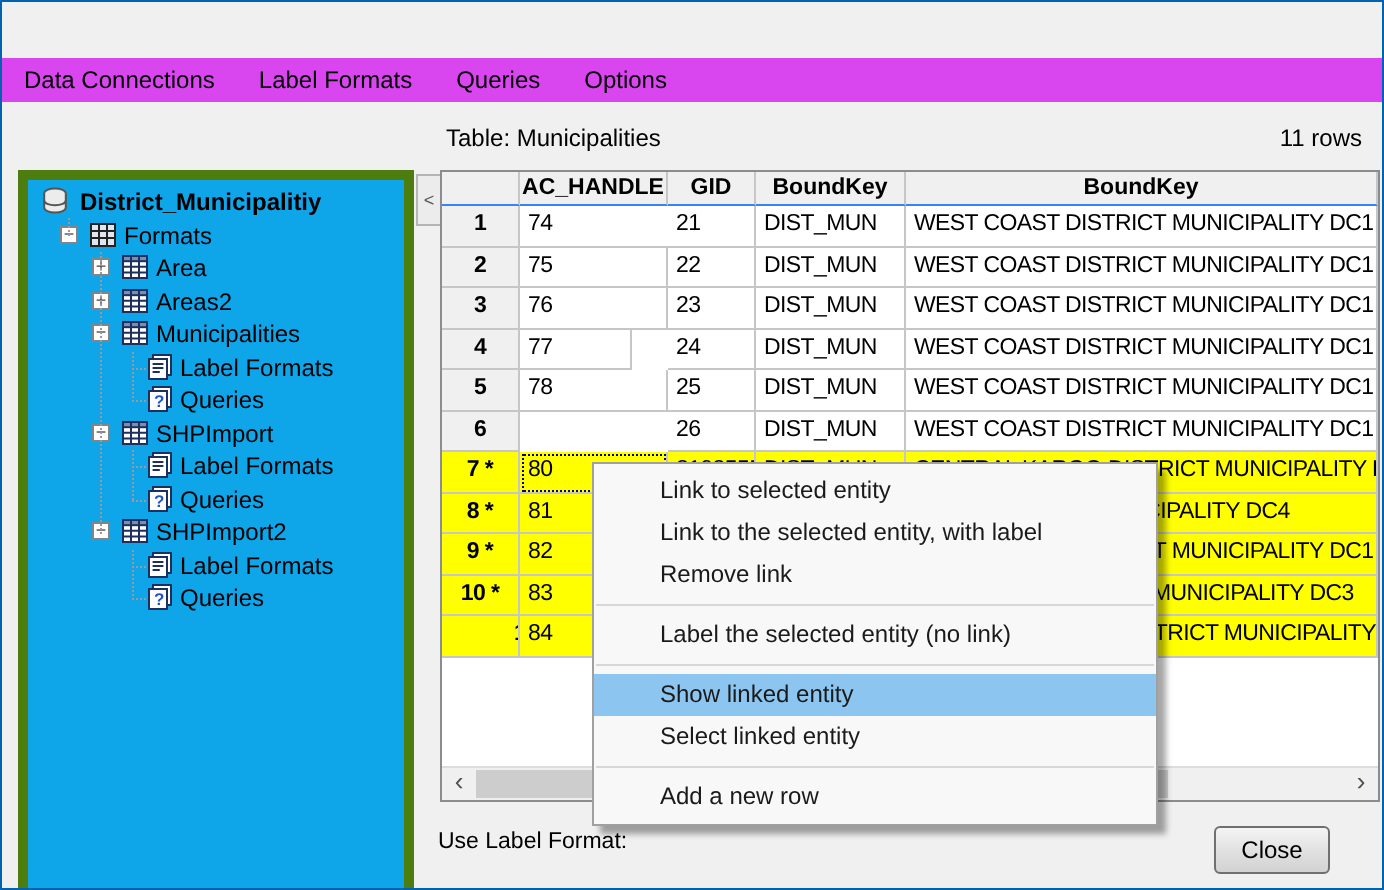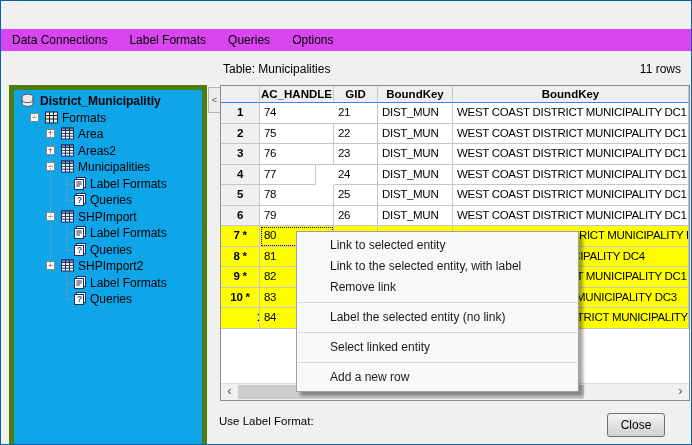--- a/index.html
+++ b/index.html
@@ -232,21 +232,20 @@
         </div>
         <div class="grid-row" style="top: 99px;">
           <div class="cell rownum" style="left: 0px; width: 39px;">5</div>
           <div class="cell first" style="left: 39px; width: 74px;">78</div>
           <div class="cell" style="left: 113px; width: 44px;">25</div>
           <div class="cell" style="left: 157px; width: 75px;">DIST_MUN</div>
           <div class="cell" style="left: 232px; width: 236px;">WEST COAST DISTRICT MUNICIPALITY DC1</div>
         </div>
         <div class="grid-row" style="top: 119.5px;">
           <div class="cell rownum" style="left: 0px; width: 39px;">6</div>
-          <div class="cell first" style="left: 39px; width: 74px;">79</div>
           <div class="cell" style="left: 113px; width: 44px;">26</div>
           <div class="cell" style="left: 157px; width: 75px;">DIST_MUN</div>
           <div class="cell" style="left: 232px; width: 236px;">WEST COAST DISTRICT MUNICIPALITY DC1</div>
         </div>
         <div class="grid-row linked selected" style="top: 140px;">
           <div class="cell rownum" style="left: 0px; width: 39px;">7 *</div>
           <div class="cell first" style="left: 39px; width: 74px;">80</div>
           <div class="cell" style="left: 113px; width: 44px;">2192555</div>
           <div class="cell" style="left: 157px; width: 75px;">DIST_MUN</div>
           <div class="cell" style="left: 232px; width: 236px;">CENTRAL KAROO DISTRICT MUNICIPALITY DC5</div>
@@ -290,18 +289,19 @@
   <span id="use-label-format">Use Label Format:</span>
   <div id="close-btn">Close</div>
 
   <div id="context-menu">
       <div class="cm-item">Link to selected entity</div>
       <div class="cm-item">Link to the selected entity, with label</div>
       <div class="cm-item">Remove link</div>
       <div class="cm-sep"></div>
       <div class="cm-item">Label the selected entity (no link)</div>
       <div class="cm-sep"></div>
+      <div class="cm-item highlight">Show linked entity</div>
       <div class="cm-item">Select linked entity</div>
       <div class="cm-sep"></div>
       <div class="cm-item">Add a new row</div>
     </div>
 
 </div>
 
 </body></html>

